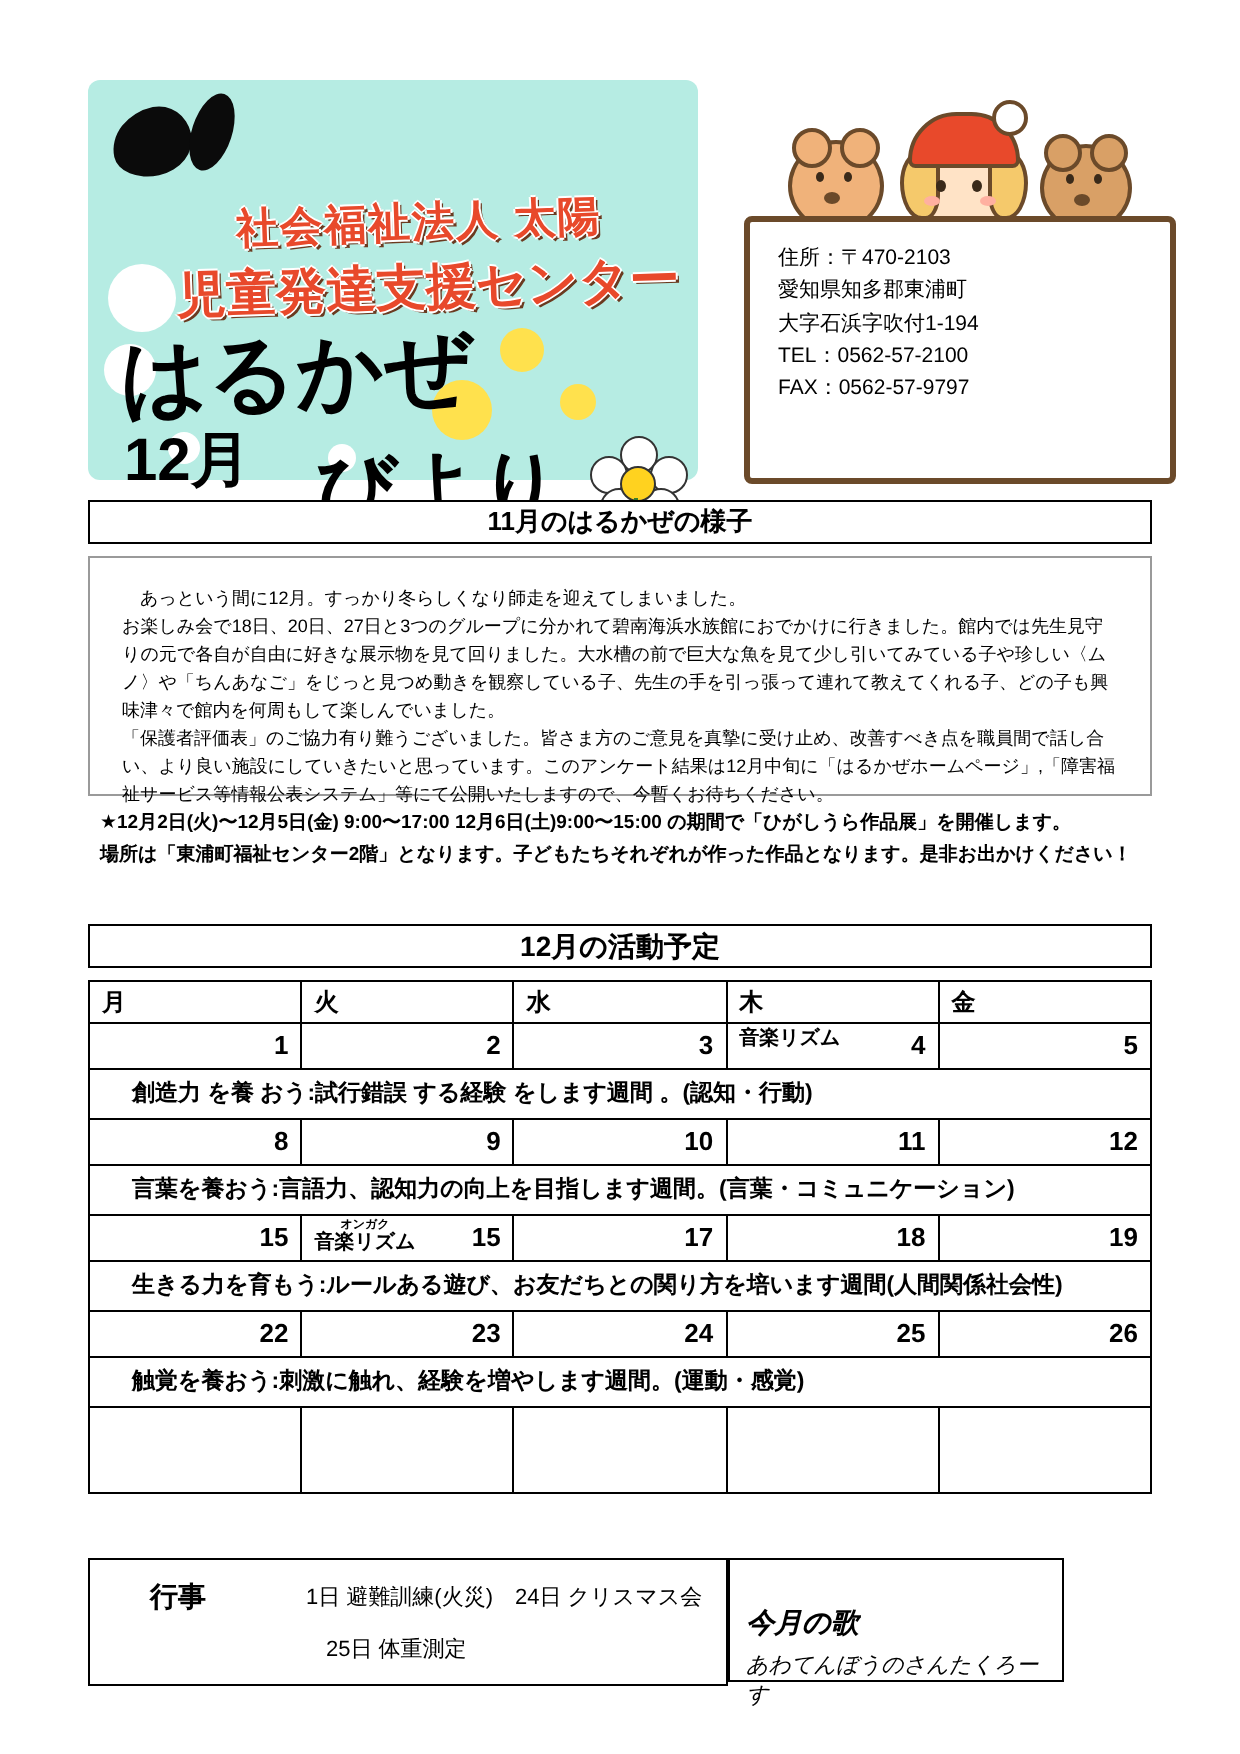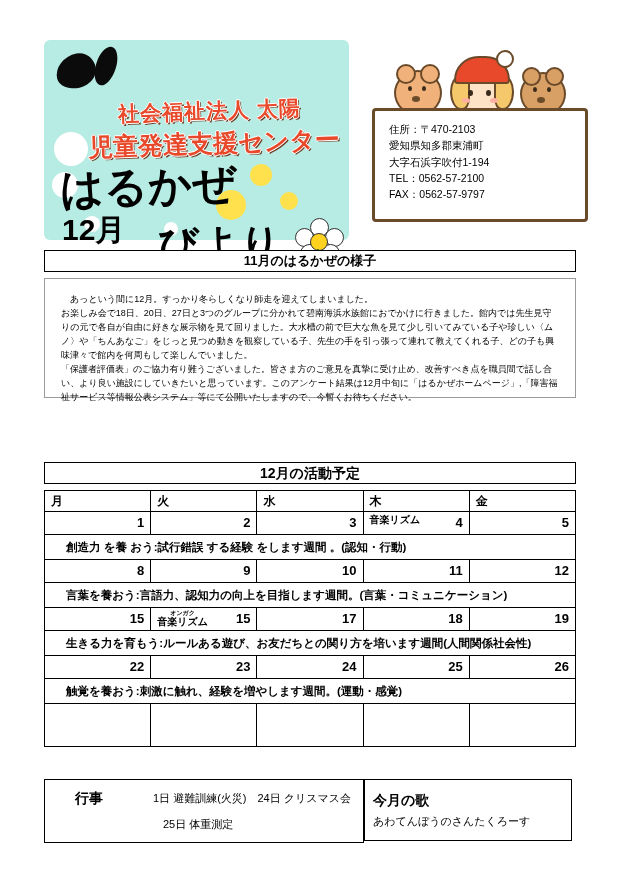--- a/index.html
+++ b/index.html
@@ -66,21 +66,21 @@
     font-size:40px;font-weight:bold;color:#000;white-space:nowrap;
   }
   .flower{position:absolute;left:295px;top:200px;width:48px;height:56px;}
   .flower .pet{position:absolute;width:17px;height:17px;background:#fff;border:1.5px solid #333;border-radius:50%;}
   .flower .center{position:absolute;left:15px;top:15px;width:16px;height:16px;background:#ffd21f;border:1.5px solid #333;border-radius:50%;}
   .flower .stem{position:absolute;left:22px;top:31px;width:2px;height:22px;background:#3a7d2c;}
   .flower .leaf{position:absolute;left:24px;top:38px;width:15px;height:9px;background:#4aa13a;border-radius:0 70% 0 70%;}
 
   
   .addr-box{
-    position:absolute;left:372px;top:90px;width:216px;height:114px;
+    position:absolute;left:372px;top:90px;width:216px;height:134px;
     border:3px solid #6b4a2a;border-radius:4px;background:#fff;
     box-sizing:border-box;
     padding:10px 10px 0 14px;
     font-size:10.5px;line-height:1.55;
   }
   .addr-box div{white-space:nowrap;}
 
   
   .kids{position:absolute;left:366px;top:36px;width:230px;height:62px;}
   .bearL{position:absolute;left:28px;top:16px;width:44px;height:42px;background:#f0b27a;border:2px solid #6b4a2a;border-radius:50%;}
@@ -159,23 +159,24 @@
   }
   .f-left{
     position:absolute;left:0;top:0;width:320px;height:64px;
     border:1.4px solid #000;box-sizing:border-box;
     font-size:11px;
   }
   .f-label{position:absolute;left:30px;top:10px;font-weight:bold;font-size:14px;}
   .f-line1{position:absolute;left:108px;top:11px;white-space:nowrap;}
   .f-line2{position:absolute;left:118px;top:37px;white-space:nowrap;}
   .f-right{
-    position:absolute;left:320px;top:0;width:208px;height:62px;
+    position:absolute;left:320px;top:0;width:168px;height:62px;
     border:1.4px solid #000;border-left:1.4px solid #000;box-sizing:border-box;
-    padding:12px 8px;
+    padding:23px 8px;
+    font-style:italic;
   }
   .f-song-t{font-weight:bold;font-size:14px;}
   .f-song-v{font-size:11px;margin-top:4px;}
 </style>
 </head>
 <body>
 
 <div class="page">
 
   <div class="header">
@@ -243,20 +244,24 @@
   </div>
 
   <div class="bar bar1">11月のはるかぜの様子</div>
 
   <div class="body-box">
     <p class="indent">あっという間に12月。すっかり冬らしくなり師走を迎えてしまいました。</p>
     <p>お楽しみ会で18日、20日、27日と3つのグループに分かれて碧南海浜水族館におでかけに行きました。館内では先生見守りの元で各自が自由に好きな展示物を見て回りました。大水槽の前で巨大な魚を見て少し引いてみている子や珍しい〈ムノ〉や「ちんあなご」をじっと見つめ動きを観察している子、先生の手を引っ張って連れて教えてくれる子、どの子も興味津々で館内を何周もして楽しんでいました。</p>
     <p>「保護者評価表」のご協力有り難うございました。皆さま方のご意見を真摯に受け止め、改善すべき点を職員間で話し合い、より良い施設にしていきたいと思っています。このアンケート結果は12月中旬に「はるかぜホームページ」,「障害福祉サービス等情報公表システム」等にて公開いたしますので、今暫くお待ちください。</p>
   </div>
 
+  <div class="note">
+    <div>★12月2日(火)〜12月5日(金) 9:00〜17:00 12月6日(土)9:00〜15:00 の期間で「ひがしうら作品展」を開催します。</div>
+    <div>場所は「東浦町福祉センター2階」となります。子どもたちそれぞれが作った作品となります。是非お出かけください！</div>
+  </div>
 
   <div class="bar bar2">12月の活動予定</div>
 
   <table class="cal">
     <thead>
       <tr>
         <th class="dow">月</th>
         <th class="dow">火</th>
         <th class="dow">水</th>
         <th class="dow">木</th>

